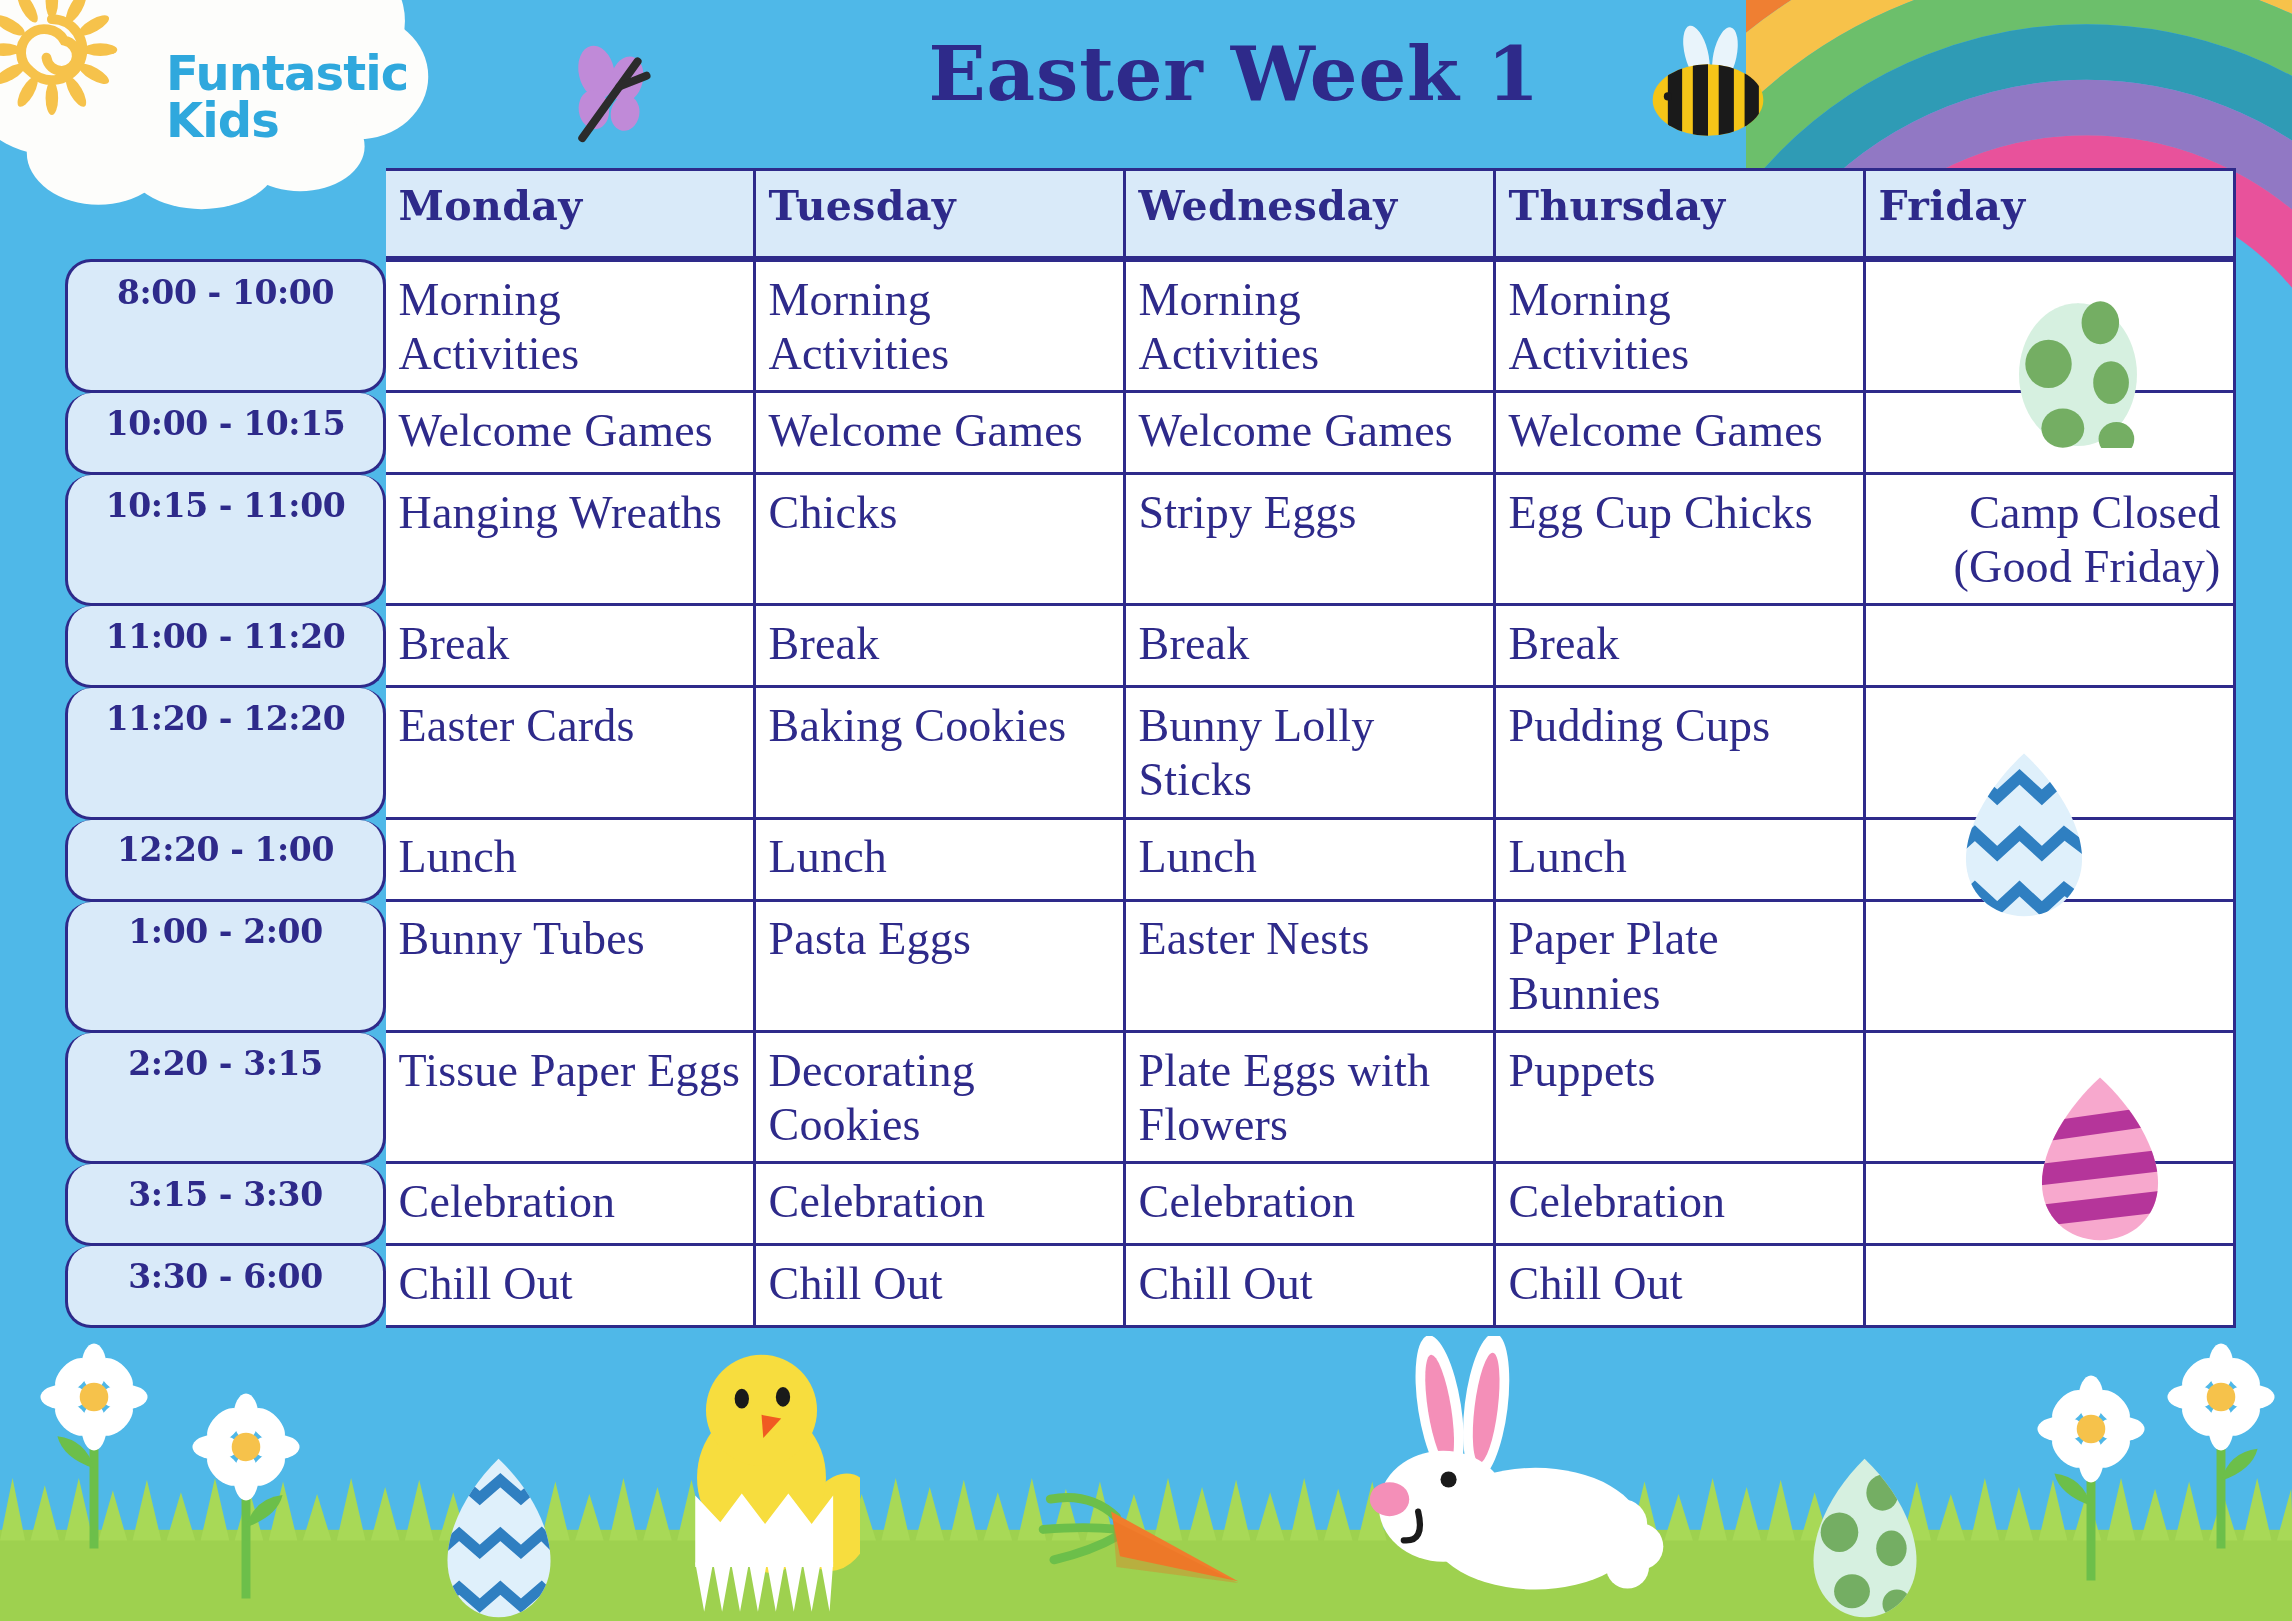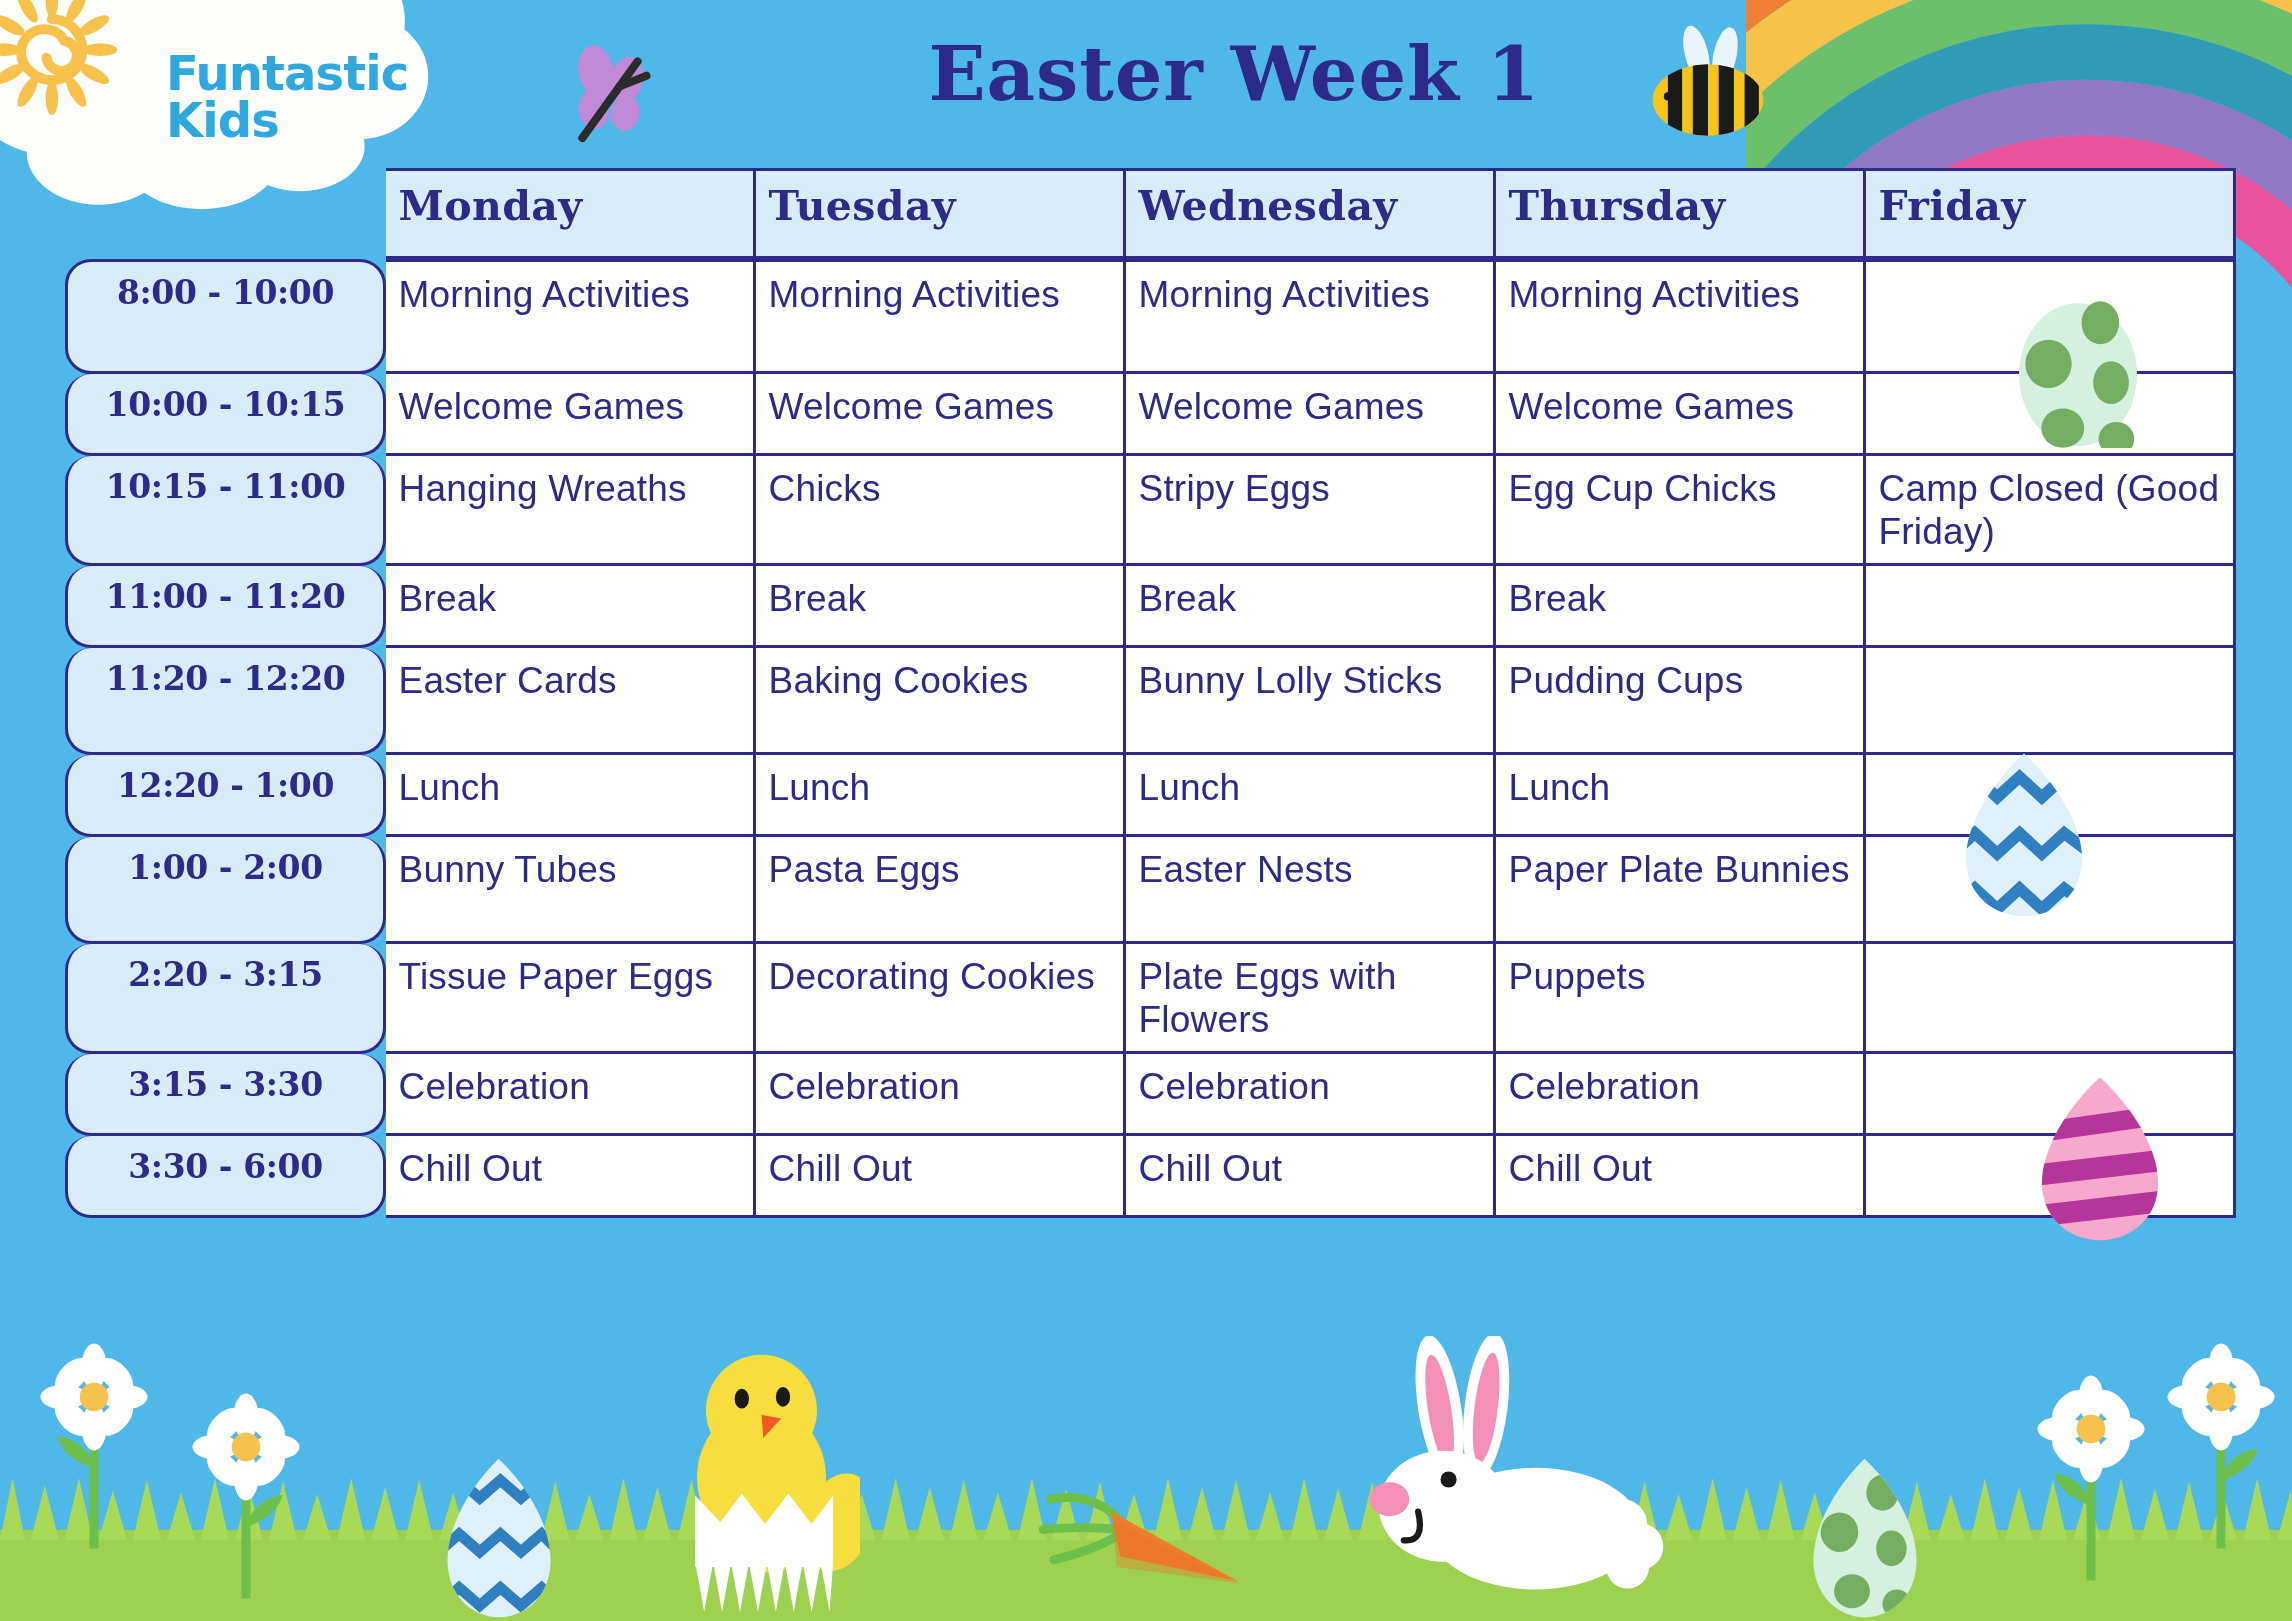--- a/index.html
+++ b/index.html
@@ -123,27 +123,27 @@
     font-size: 33px;
     text-align: center;
     letter-spacing: -0.4px;
     padding-top: 12.5px;
     border-radius: 26px;
   }
 
   
   td.act {
     background: #ffffff;
-    font-family: Liberation Sans, sans-serif;
+    font-family: Liberation Serif, serif;
     font-weight: normal;
-    font-size: 37px;
+    font-size: 46px;
     line-height: 1.18;
     letter-spacing: 0.2px;
   }
-  td.act.center { text-align: left; }
+  td.act.center { text-align: right; }
   td.empty { background: #ffffff; }
 
   
   tr.r-tall    td { height: 115px; }
   tr.r-short   td { height: 82px;  }
   tr.r-med     td { height: 107px; }
 
   
   .egg-float { position: absolute; z-index: 8; pointer-events: none; }
   .egg-mint  { left: 2011px; top: 278px;  width: 134px; height: 170px; }

